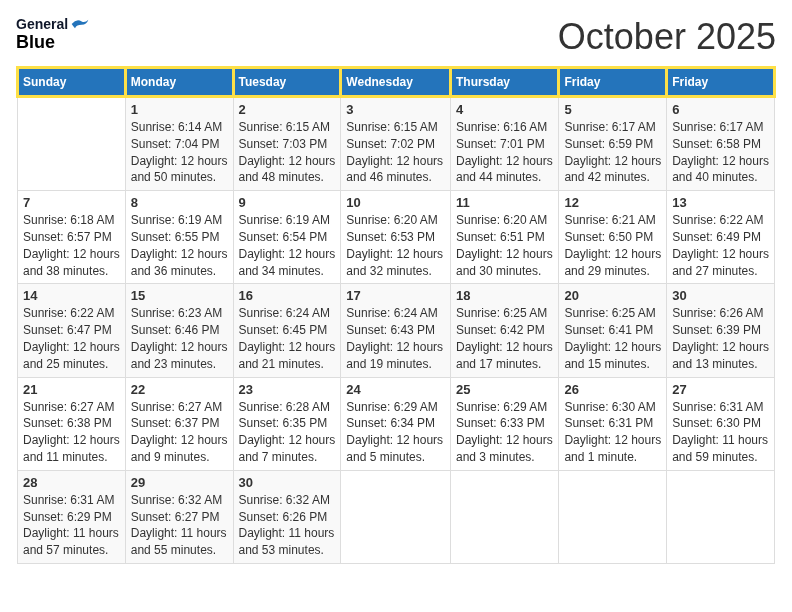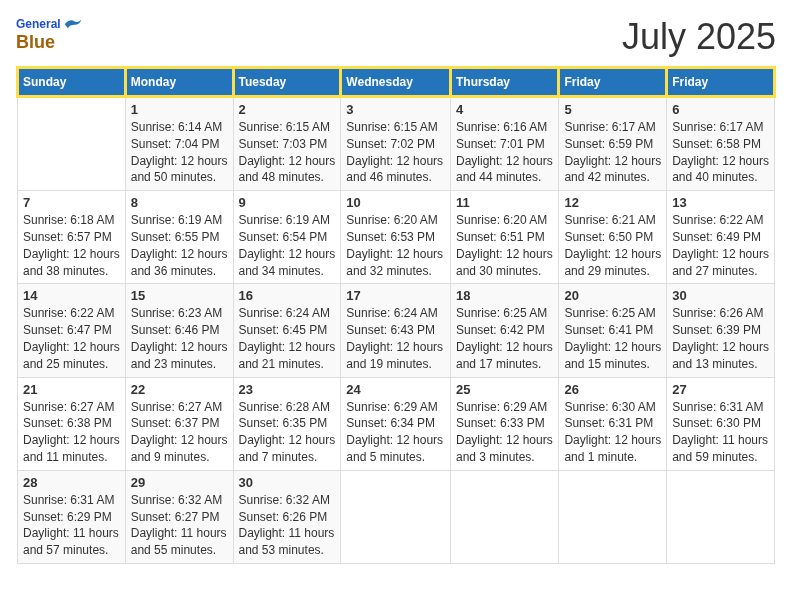--- a/index.html
+++ b/index.html
@@ -15,28 +15,28 @@
       justify-content: space-between;
       align-items: flex-start;
       margin-bottom: 8px;
     }
     .logo {
       display: flex;
       flex-direction: column;
       align-items: flex-start;
     }
     .logo-general {
-      font-size: 12px;
-      font-weight: bold;
-      color: #1d4ed8;
+      font-size: 14px;
+      font-weight: bold;
+      color: #0f172a;
     }
     .logo-blue {
       font-size: 18px;
       font-weight: bold;
-      color: #a16207;
+      color: #000000;
     }
     .logo-bird {
       display: inline-block;
       width: 20px;
       height: 16px;
       margin-left: 2px;
       vertical-align: middle;
     }
     .logo-row {
       display: flex;
@@ -109,21 +109,21 @@
   <div class="logo">
     <div class="logo-row">
       <span class="logo-general">General</span>
       <svg class="logo-bird" viewBox="0 0 24 18" xmlns="http://www.w3.org/2000/svg">
         <path d="M2 9 Q8 2 14 6 Q18 8 22 4 Q20 10 14 10 Q8 10 6 14 Q4 12 2 9Z" fill="#2474bb"></path>
       </svg>
     </div>
     <span class="logo-blue">Blue</span>
   </div>
   <div class="title-area">
-    <div class="month-title">July 2025</div>
+    <div class="month-title">October 2025</div>
   </div>
 </div>
 
 <table>
   <thead>
     <tr>
     <th>Sunday</th>
         <th>Monday</th>
         <th>Tuesday</th>
         <th>Wednesday</th>

